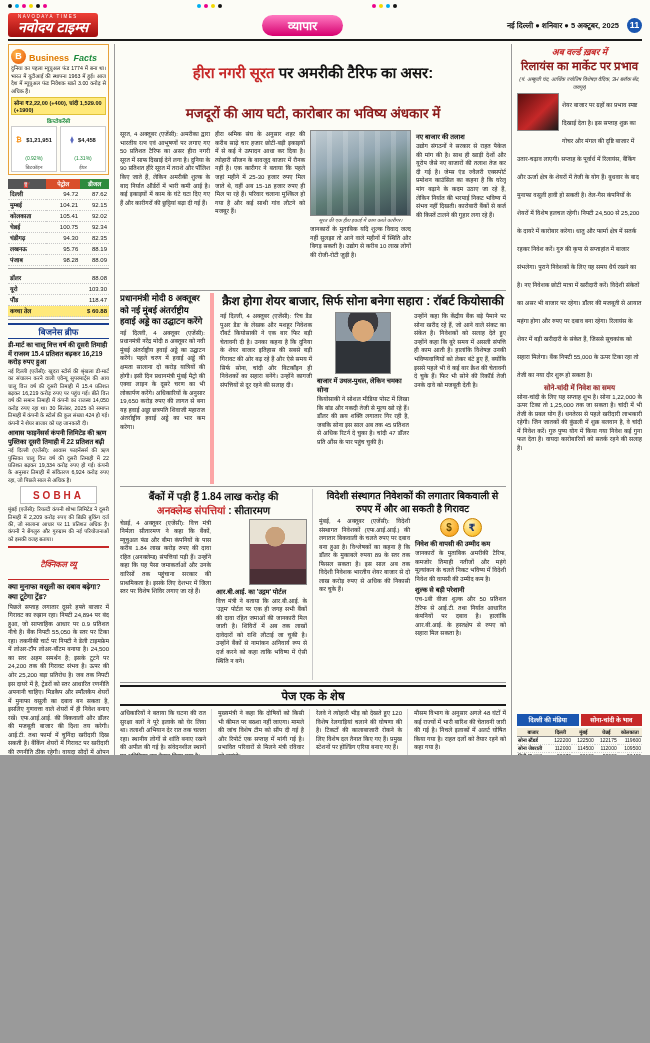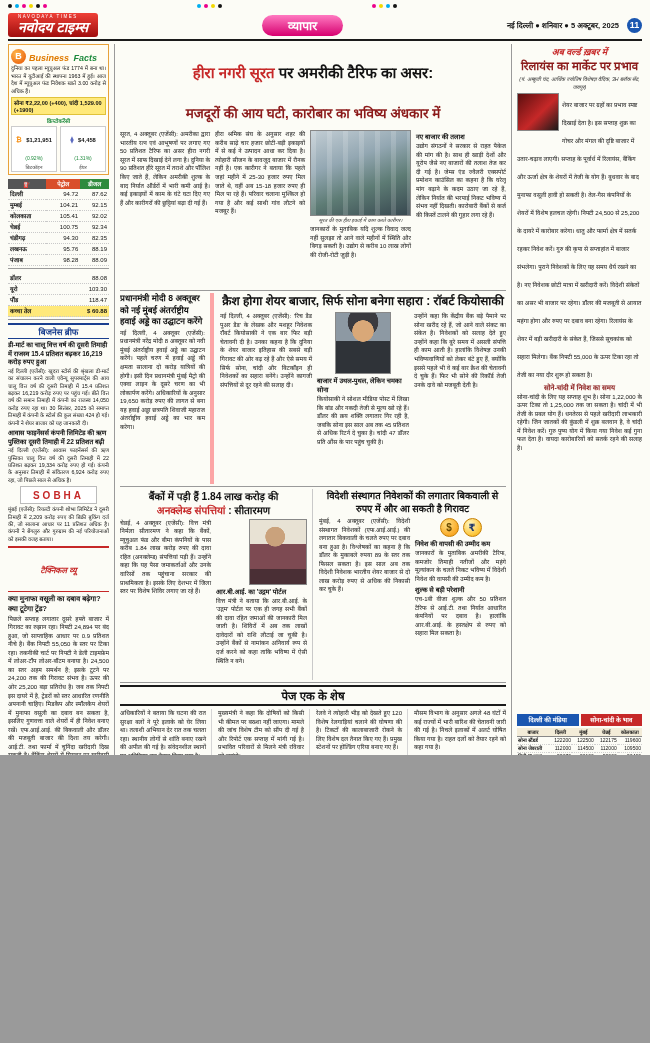--- a/index.html
+++ b/index.html
@@ -29,21 +29,21 @@
 .col-right{flex:1;min-width:0;display:flex;flex-direction:column;overflow:hidden}
 
 .t{font-size:6px;line-height:1.42;text-align:justify}
 .tiny{font-size:5.3px;line-height:1.4;text-align:justify}
 .subhead{font-size:6.6px;font-weight:bold;margin:2px 0 1px}
 .sec{border-bottom:1px solid #9a9a9a;padding:2px 0}
 
 .bf-box{border:1px solid #e8a23a;padding:2px;background:#fffdf4}
 .bf-head{display:flex;align-items:center;gap:3px}
 .bf-logo{width:15px;height:15px;border-radius:50%;background:radial-gradient(circle at 35% 30%,#ffb74d,#e65100);color:#fff;font-weight:bold;font-size:9px;display:flex;align-items:center;justify-content:center;flex:none}
-.bf-t1{color:#e07b00;font-weight:bold;font-style:italic;font-size:9px}
+.bf-t1{color:#e07b00;font-weight:bold;font-size:9px}
 .bf-t2{color:#1e8a3c;font-weight:bold;font-style:italic;font-size:9px}
 .gold-strip{background:#ffe97a;font-size:5.6px;font-weight:bold;padding:1px 2px;margin:2px 0;border:1px solid #e0c23a}
 .crypto-label{font-size:5.5px;font-weight:bold;color:#1e8a3c;text-align:center}
 .crypto-row{display:flex;gap:3px;justify-content:space-between;margin-top:1px}
 .crypto-cell{flex:1;border:1px solid #ccc;padding:1px;text-align:center;background:#fff}
 .cr-sym-b{color:#f7931a;font-weight:bold;font-size:7px}
 .cr-sym-e{color:#5c6bc0;font-weight:bold;font-size:7px}
 .cr-val{font-size:5.8px;font-weight:bold}
 .cr-chg{font-size:5px;color:#1e8a3c}
 .cr-name{font-size:5px;color:#444}
@@ -55,21 +55,21 @@
 .fuel-table td,.mini-table td{font-size:6px;padding:1px 2px;border-bottom:1px dotted #c9c9c9}
 .fuel-table td:first-child{font-weight:bold;text-align:left}
 .fuel-table td:nth-child(2),.fuel-table td:nth-child(3){text-align:right}
 .mini-table td:first-child{text-align:left;font-weight:bold}
 .mini-table td:last-child{text-align:right}
 .mini-table tr.hl td{background:#ffe97a;font-weight:bold}
 .brief-head{font-size:8.5px;font-weight:bold;color:#1a3f8f;text-align:center;border-top:2px solid #1a3f8f;border-bottom:1px solid #1a3f8f;margin:3px 0 2px;padding:1px 0}
 .brief-item-head{font-size:6.6px;font-weight:bold;line-height:1.3;margin:2px 0 1px}
 .sobha{border:1px solid #bbb;background:#fff;margin:2px 12px;height:18px;display:flex;align-items:center;justify-content:center;color:#c62828;font-weight:bold;font-size:10px;letter-spacing:3px}
 .tech{flex:1;overflow:hidden;display:flex;flex-direction:column}
-.tech-tag{color:#c62828;font-weight:bold;font-style:italic;font-size:8px;border-top:2px solid #c62828;border-bottom:1px solid #c62828;text-align:center;padding:16px 0;margin:3px 0 2px}
+.tech-tag{color:#c62828;font-weight:bold;font-style:italic;font-size:8px;border-top:2px solid #c62828;border-bottom:1px solid #c62828;text-align:center;padding:10px 0;margin:3px 0 2px}
 .tech-head{font-size:7.2px;font-weight:bold;line-height:1.3;margin-bottom:2px}
 .tech-body{flex:1;overflow:hidden}
 .tech-credit{font-size:5.4px;font-style:italic;text-align:right;padding:2px 0}
 
 .surat-h{text-align:center;line-height:1.25;margin:1px 0 3px}
 .surat-h .lead{color:#c62828;font-size:15px;font-weight:bold}
 .surat-h .rest{font-size:15px;font-weight:bold}
 .surat-h .line2{color:#8b1a1a;font-size:13.5px;font-weight:bold}
 .surat-grid{display:grid;grid-template-columns:1fr 1fr 1.12fr 1fr;gap:5px;height:158px;overflow:hidden}
 .ph-surat{height:86px;border:1px solid #888;background:repeating-linear-gradient(90deg,rgba(255,255,255,.16) 0 5px,rgba(0,0,0,0) 5px 16px),linear-gradient(160deg,#c2cdd4 0%,#93a7b2 35%,#5d7b74 65%,#37474f 100%)}

